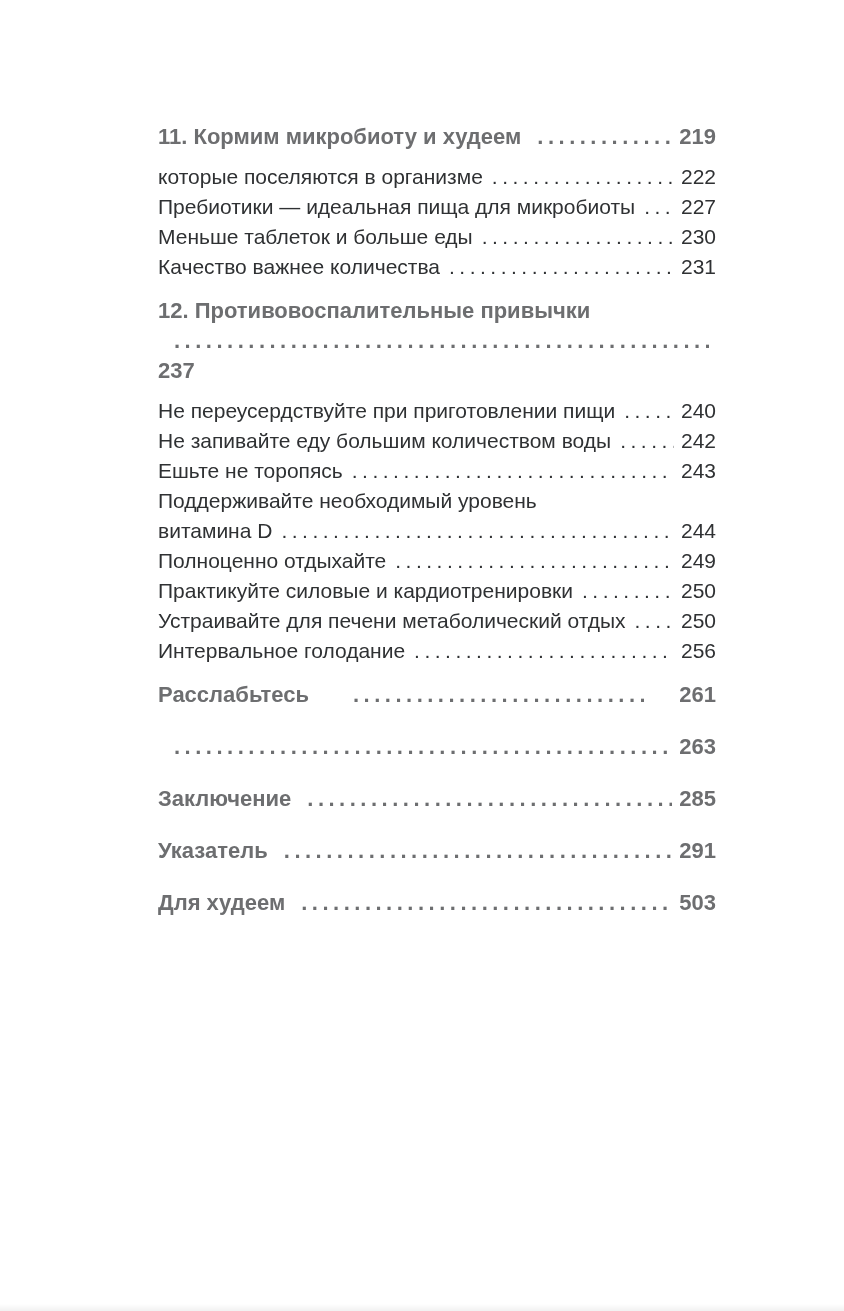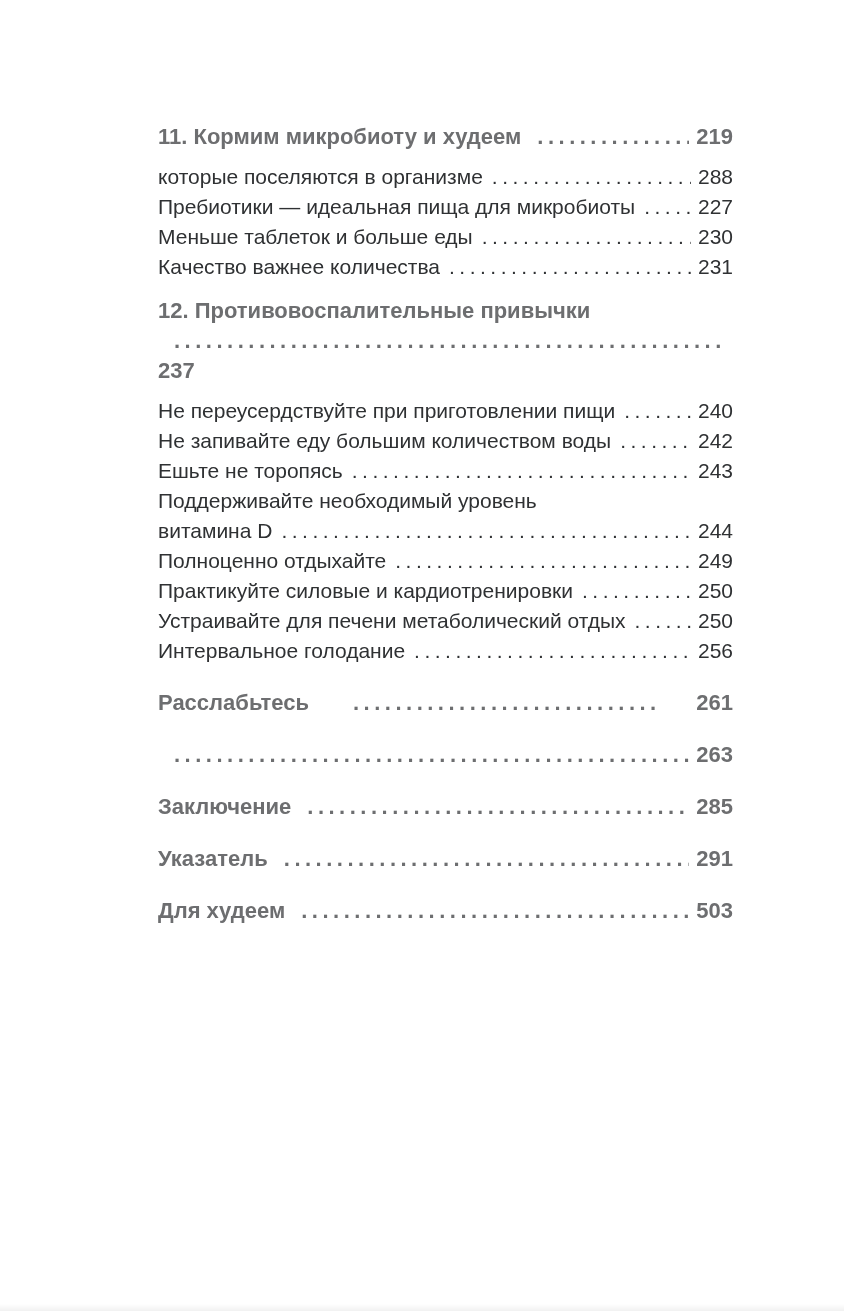--- a/index.html
+++ b/index.html
@@ -11,39 +11,39 @@
     position: relative;
     width: 844px;
     height: 1311px;
     background: #ffffff;
     overflow: hidden;
     font-family: "Liberation Sans", "DejaVu Sans", sans-serif;
   }
   .toc {
     position: absolute;
     left: 158px;
-    right: 111px;
+    right: 128px;
     top: 122px;
   }
   .row {
     display: flex;
     align-items: stretch;
     line-height: 30px;
     font-size: 21px;
     white-space: nowrap;
     color: #2f3133;
   }
   .chapter-row, .section-row {
     color: #6d6e70;
     font-weight: bold;
     font-size: 22px;
   }
   .chapter-row { margin-bottom: 10px; }
   .row + .chapter-row { margin-top: 14px; flex-direction: column; }
-  .body-row + .section-row { margin-top: 22px; gap: 28px; }
+  .body-row + .section-row { margin-top: 14px; gap: 28px; }
   .section-row + .section-row { margin-top: 22px; }
 
   .label { flex: 0 0 auto; }
   .dots {
     flex: 1 1 auto;
     min-width: 0;
     overflow: hidden;
     margin-left: 9px;
     margin-right: 7px;
   }
@@ -70,21 +70,21 @@
 <div class="page">
   <div class="toc">
       <div class="row chapter-row">
         <span class="label">11. Кормим микробиоту и худеем</span>
         <span class="dots"></span>
         <span class="page-num">219</span>
       </div>
       <div class="row body-row">
         <span class="label">которые поселяются в организме</span>
         <span class="dots"></span>
-        <span class="page-num">288</span>
+        <span class="page-num">222</span>
       </div>
       <div class="row body-row">
         <span class="label">Пребиотики — идеальная пища для микробиоты</span>
         <span class="dots"></span>
         <span class="page-num">227</span>
       </div>
       <div class="row body-row">
         <span class="label">Меньше таблеток и больше еды</span>
         <span class="dots"></span>
         <span class="page-num">230</span>

